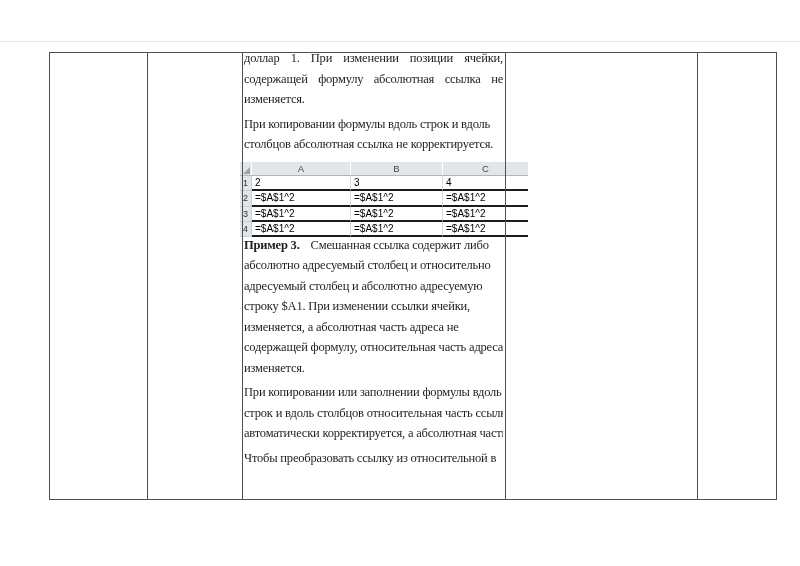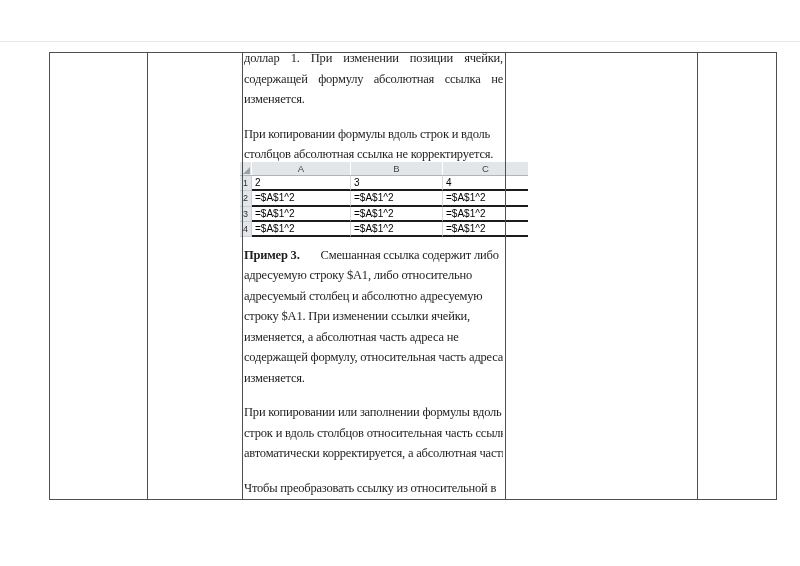--- a/index.html
+++ b/index.html
@@ -28,24 +28,24 @@
 
   
   .cell3-text{
     position:absolute;left:194px;top:0;width:259px;height:446px;
     font-size:12.5px;color:#1f1f1f;letter-spacing:-0.2px;overflow:hidden;
   }
   .ln{line-height:20.5px;white-space:nowrap;}
   .jl{white-space:normal;text-align:justify;text-align-last:justify;}
   .para{margin:0;}
   .p1{margin-top:-5px;}
-  .p2,.p4,.p5{margin-top:14px;}
+  .p2,.p4,.p5{margin-top:4px;}
   .p3{margin-top:2px;}
   .sheet-gap{height:78px;}
-  .lead-bold{font-weight:bold;margin-right:21px;}
+  .lead-bold{font-weight:bold;margin-right:11px;}
 
   
   .sheet{
     position:absolute;left:240px;top:162px;width:288px;height:75px;
     font-family:"Liberation Sans", sans-serif;z-index:2;background:#ffffff;
   }
   .shead{
     display:flex;height:14px;border-bottom:1px solid #b0b5ba;box-sizing:border-box;
   }
   .shc{
@@ -141,21 +141,21 @@
 
       <div class="para p2">
         <div class="ln">При копировании формулы вдоль строк и вдоль</div>
         <div class="ln">столбцов абсолютная ссылка не корректируется.</div>
       </div>
 
       <div class="sheet-gap"></div>
 
       <div class="para p3">
         <div class="ln"><span class="lead-bold">Пример 3.</span><span>Смешанная ссылка содержит либо</span></div>
-        <div class="ln">адресуемую строку $A1, либо относительно</div>
+        <div class="ln">абсолютно адресуемый столбец и относительно</div>
         <div class="ln">адресуемый столбец и абсолютно адресуемую</div>
         <div class="ln">строку $A1. При изменении ссылки ячейки,</div>
         <div class="ln">изменяется, а абсолютная часть адреса не</div>
         <div class="ln">содержащей формулу, относительная часть адреса</div>
         <div class="ln">изменяется.</div>
       </div>
 
       <div class="para p4">
         <div class="ln">При копировании или заполнении формулы вдоль</div>
         <div class="ln">строк и вдоль столбцов относительная часть ссылки</div>

